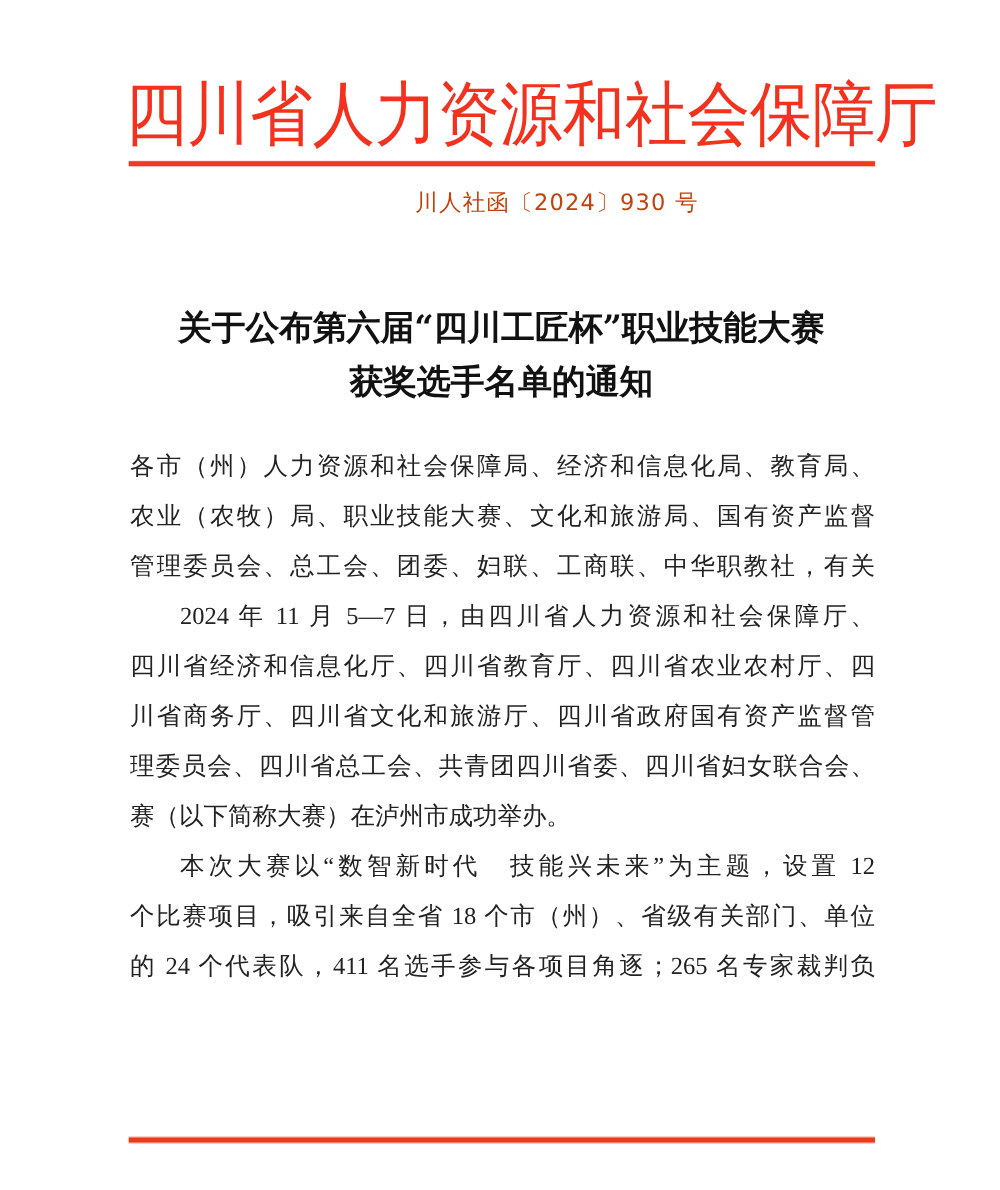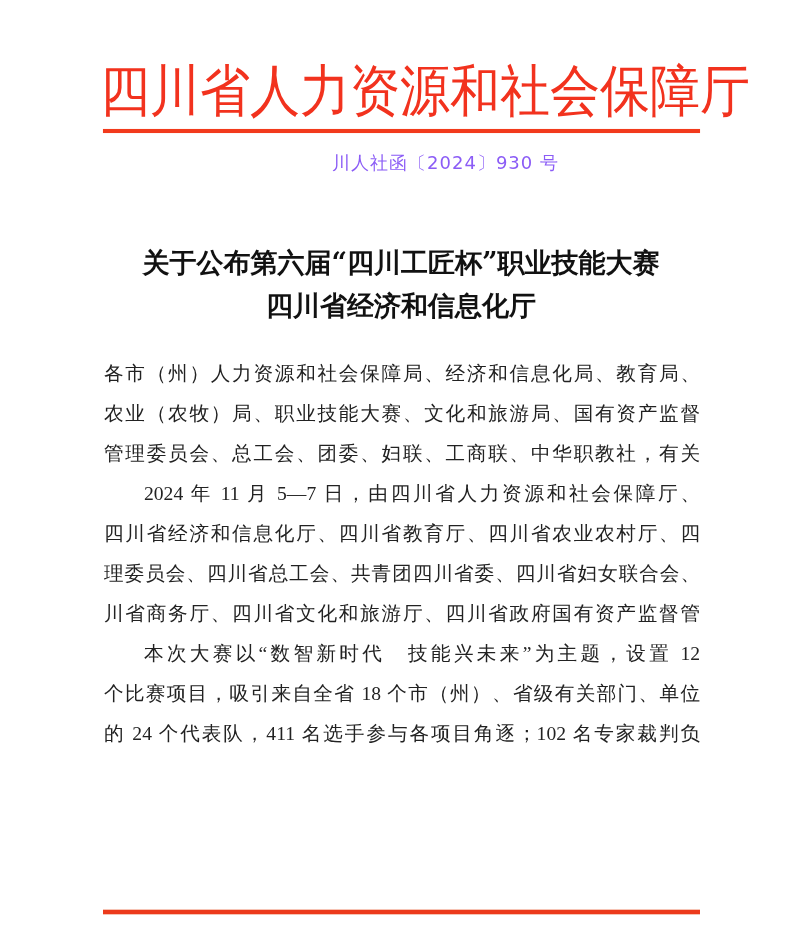--- a/index.html
+++ b/index.html
@@ -13,21 +13,21 @@
     white-space: nowrap; font-weight: normal;
     transform: scaleY(1.12); transform-origin: top left;
   }
   .rule-top {
     position: absolute; left: 103px; top: 129px; width: 597px; height: 4px;
     background: #f23a1c; box-shadow: 0 0 1px #f7a48c;
   }
   .doc-number {
     position: absolute; right: 101px; top: 148px; height: 30px;
     font-family: "DejaVu Sans", "Liberation Sans", sans-serif;
-    font-size: 18px; line-height: 30px; color: #8b5cf6;
+    font-size: 18px; line-height: 30px; color: #c2410c;
     letter-spacing: 1px; white-space: nowrap; text-align: right;
   }
   .doc-heading {
     position: absolute; left: 100px; top: 224px; width: 602px;
     font-family: "DejaVu Serif", "Liberation Serif", serif;
     font-size: 27px; line-height: 43px; color: #111; font-weight: bold;
     text-align: center;
     margin-top: 17px;
   }
   .doc-heading div { white-space: nowrap; }
@@ -49,36 +49,37 @@
 
 <div class="page">
 
   <div class="header-title">四川省人力资源和社会保障厅</div>
   <div class="rule-top"></div>
 
   <div class="doc-number">川人社函〔2024〕930 号</div>
 
   <div class="doc-heading">
     <div>关于公布第六届“四川工匠杯”职业技能大赛</div>
-    <div>四川省经济和信息化厅</div>
+    <div>获奖选手名单的通知</div>
   </div>
 
   <div class="body-text">
     <div>
       <div class="line">各市（州）人力资源和社会保障局、经济和信息化局、教育局、</div>
       <div class="line">农业（农牧）局、职业技能大赛、文化和旅游局、国有资产监督</div>
       <div class="line">管理委员会、总工会、团委、妇联、工商联、中华职教社，有关</div>
     </div>
     <div>
       <div class="line indent">2024 年 11 月 5—7 日，由四川省人力资源和社会保障厅、</div>
       <div class="line">四川省经济和信息化厅、四川省教育厅、四川省农业农村厅、四</div>
+      <div class="line">川省商务厅、四川省文化和旅游厅、四川省政府国有资产监督管</div>
       <div class="line">理委员会、四川省总工会、共青团四川省委、四川省妇女联合会、</div>
-      <div class="line">川省商务厅、四川省文化和旅游厅、四川省政府国有资产监督管</div>
+      <div class="line last">赛（以下简称大赛）在泸州市成功举办。</div>
     </div>
     <div>
       <div class="line indent">本次大赛以“数智新时代　技能兴未来”为主题，设置 12</div>
       <div class="line">个比赛项目，吸引来自全省 18 个市（州）、省级有关部门、单位</div>
-      <div class="line">的 24 个代表队，411 名选手参与各项目角逐；102 名专家裁判负</div>
+      <div class="line">的 24 个代表队，411 名选手参与各项目角逐；265 名专家裁判负</div>
     </div>
   </div>
 
   <div class="rule-bottom"></div>
 </div>
 
 </body></html>

